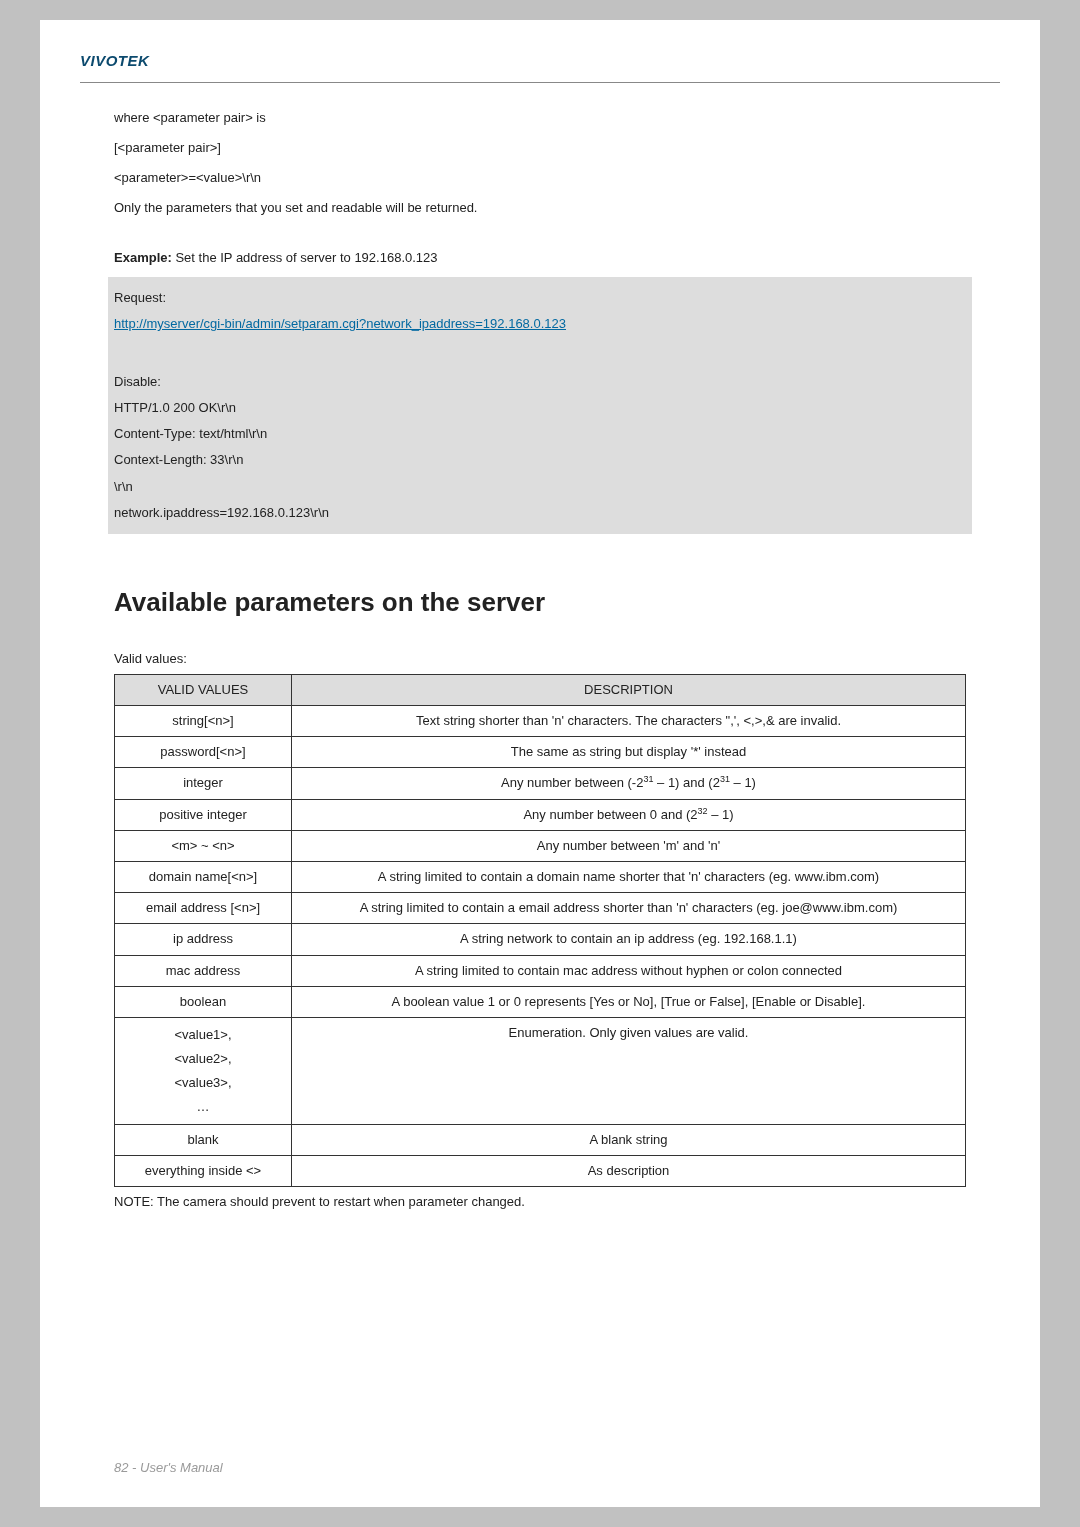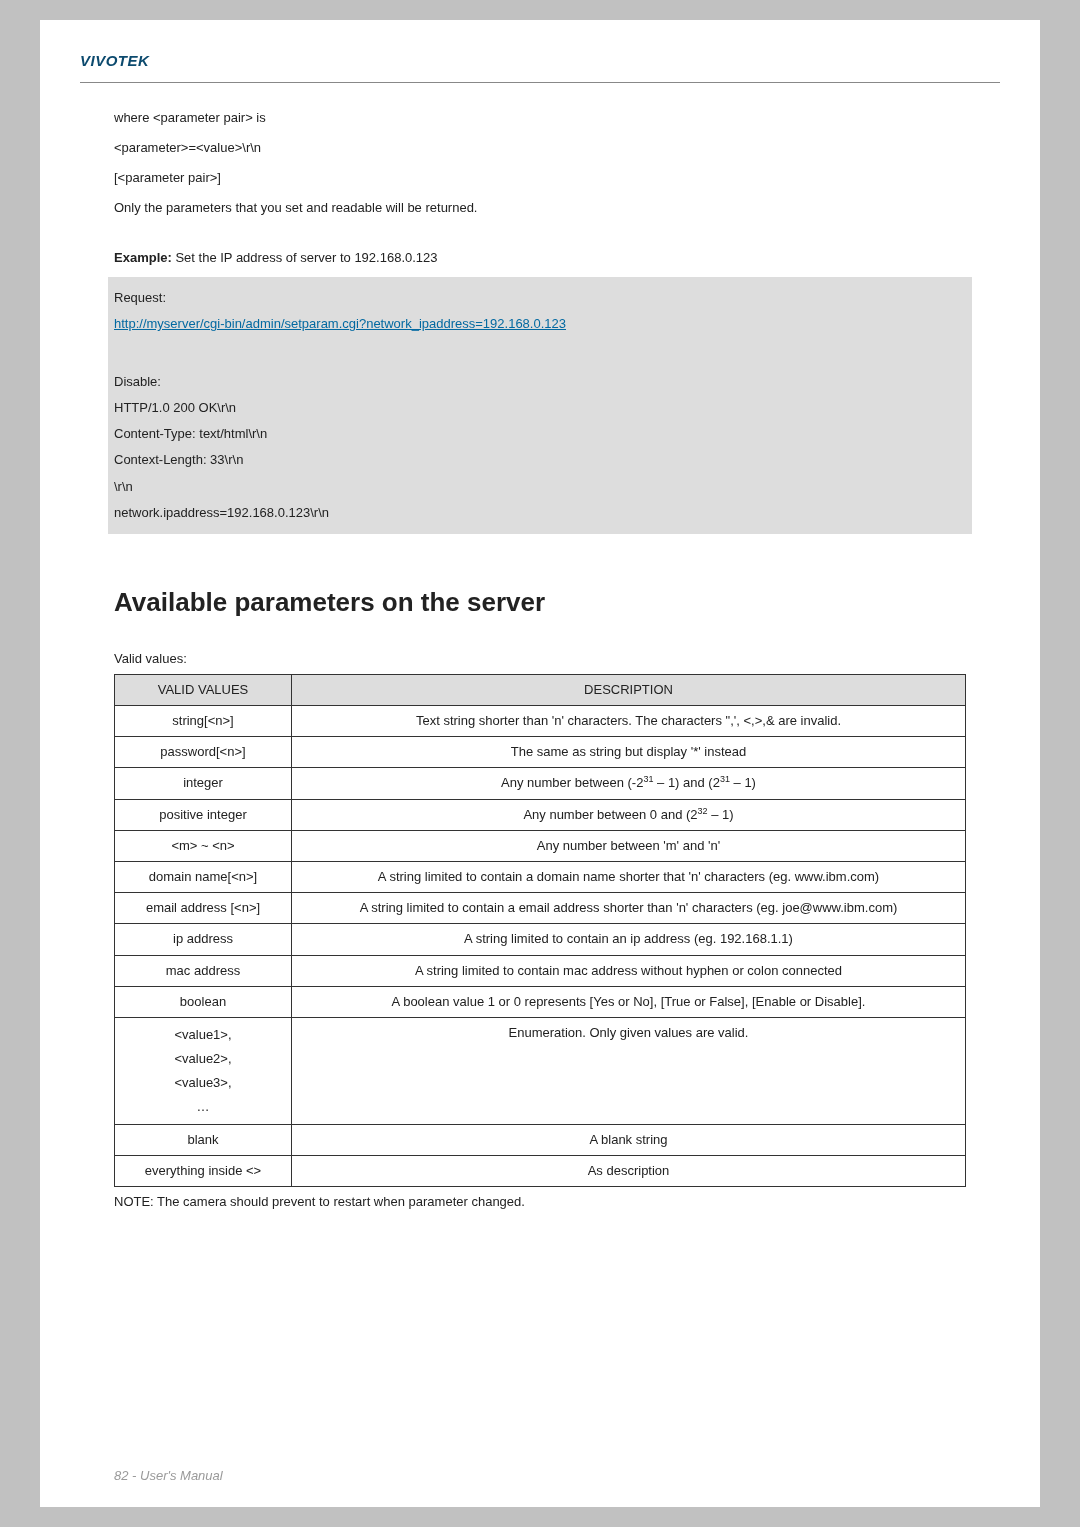--- a/index.html
+++ b/index.html
@@ -68,42 +68,42 @@
     font-size: 13px;
   }
   table.vt th {
     background: #ddd;
     font-weight: normal;
   }
   .multiline div { margin: 2px 0; }
   .note { margin: 4px 0 0 0; }
   .footer {
     position: absolute;
-    bottom: 20px;
+    bottom: 28px;
     left: 74px;
     color: #9a9a9a;
     font-style: italic;
     font-size: 13px;
   }
   sup { font-size: 9px; }
 </style>
 </head>
 <body>
 
 <div class="page">
   <div class="header">
     <div class="brand">VIVOTEK</div>
   </div>
   <hr class="header-rule">
 
   <div class="content">
 
     <p class="para">where &lt;parameter pair&gt; is</p>
+    <p class="para">[&lt;parameter pair&gt;]</p>
     <p class="para">&lt;parameter&gt;=&lt;value&gt;\r\n</p>
-    <p class="para">[&lt;parameter pair&gt;]</p>
     <p class="para">Only the parameters that you set and readable will be returned.</p>
 
     <div style="height:20px"></div>
 
     <p class="para">
       <span class="strong">Example:</span><span> Set the IP address of server to 192.168.0.123</span>
     </p>
 
     <div class="codebox">
       <p class="para">Request:</p>
@@ -154,21 +154,21 @@
           <tr>
             <td>domain name[&lt;n&gt;]</td>
             <td>A string limited to contain a domain name shorter that 'n' characters (eg. www.ibm.com)</td>
           </tr>
           <tr>
             <td>email address [&lt;n&gt;]</td>
             <td>A string limited to contain a email address shorter than 'n' characters (eg. joe@www.ibm.com)</td>
           </tr>
           <tr>
             <td>ip address</td>
-            <td>A string limited to contain an ip address (eg. 192.168.1.1)</td>
+            <td>A string network to contain an ip address (eg. 192.168.1.1)</td>
           </tr>
           <tr>
             <td>mac address</td>
             <td>A string limited to contain mac address without hyphen or colon connected</td>
           </tr>
           <tr>
             <td>boolean</td>
             <td>A boolean value 1 or 0 represents [Yes or No], [True or False], [Enable or Disable].</td>
           </tr>
           <tr>

